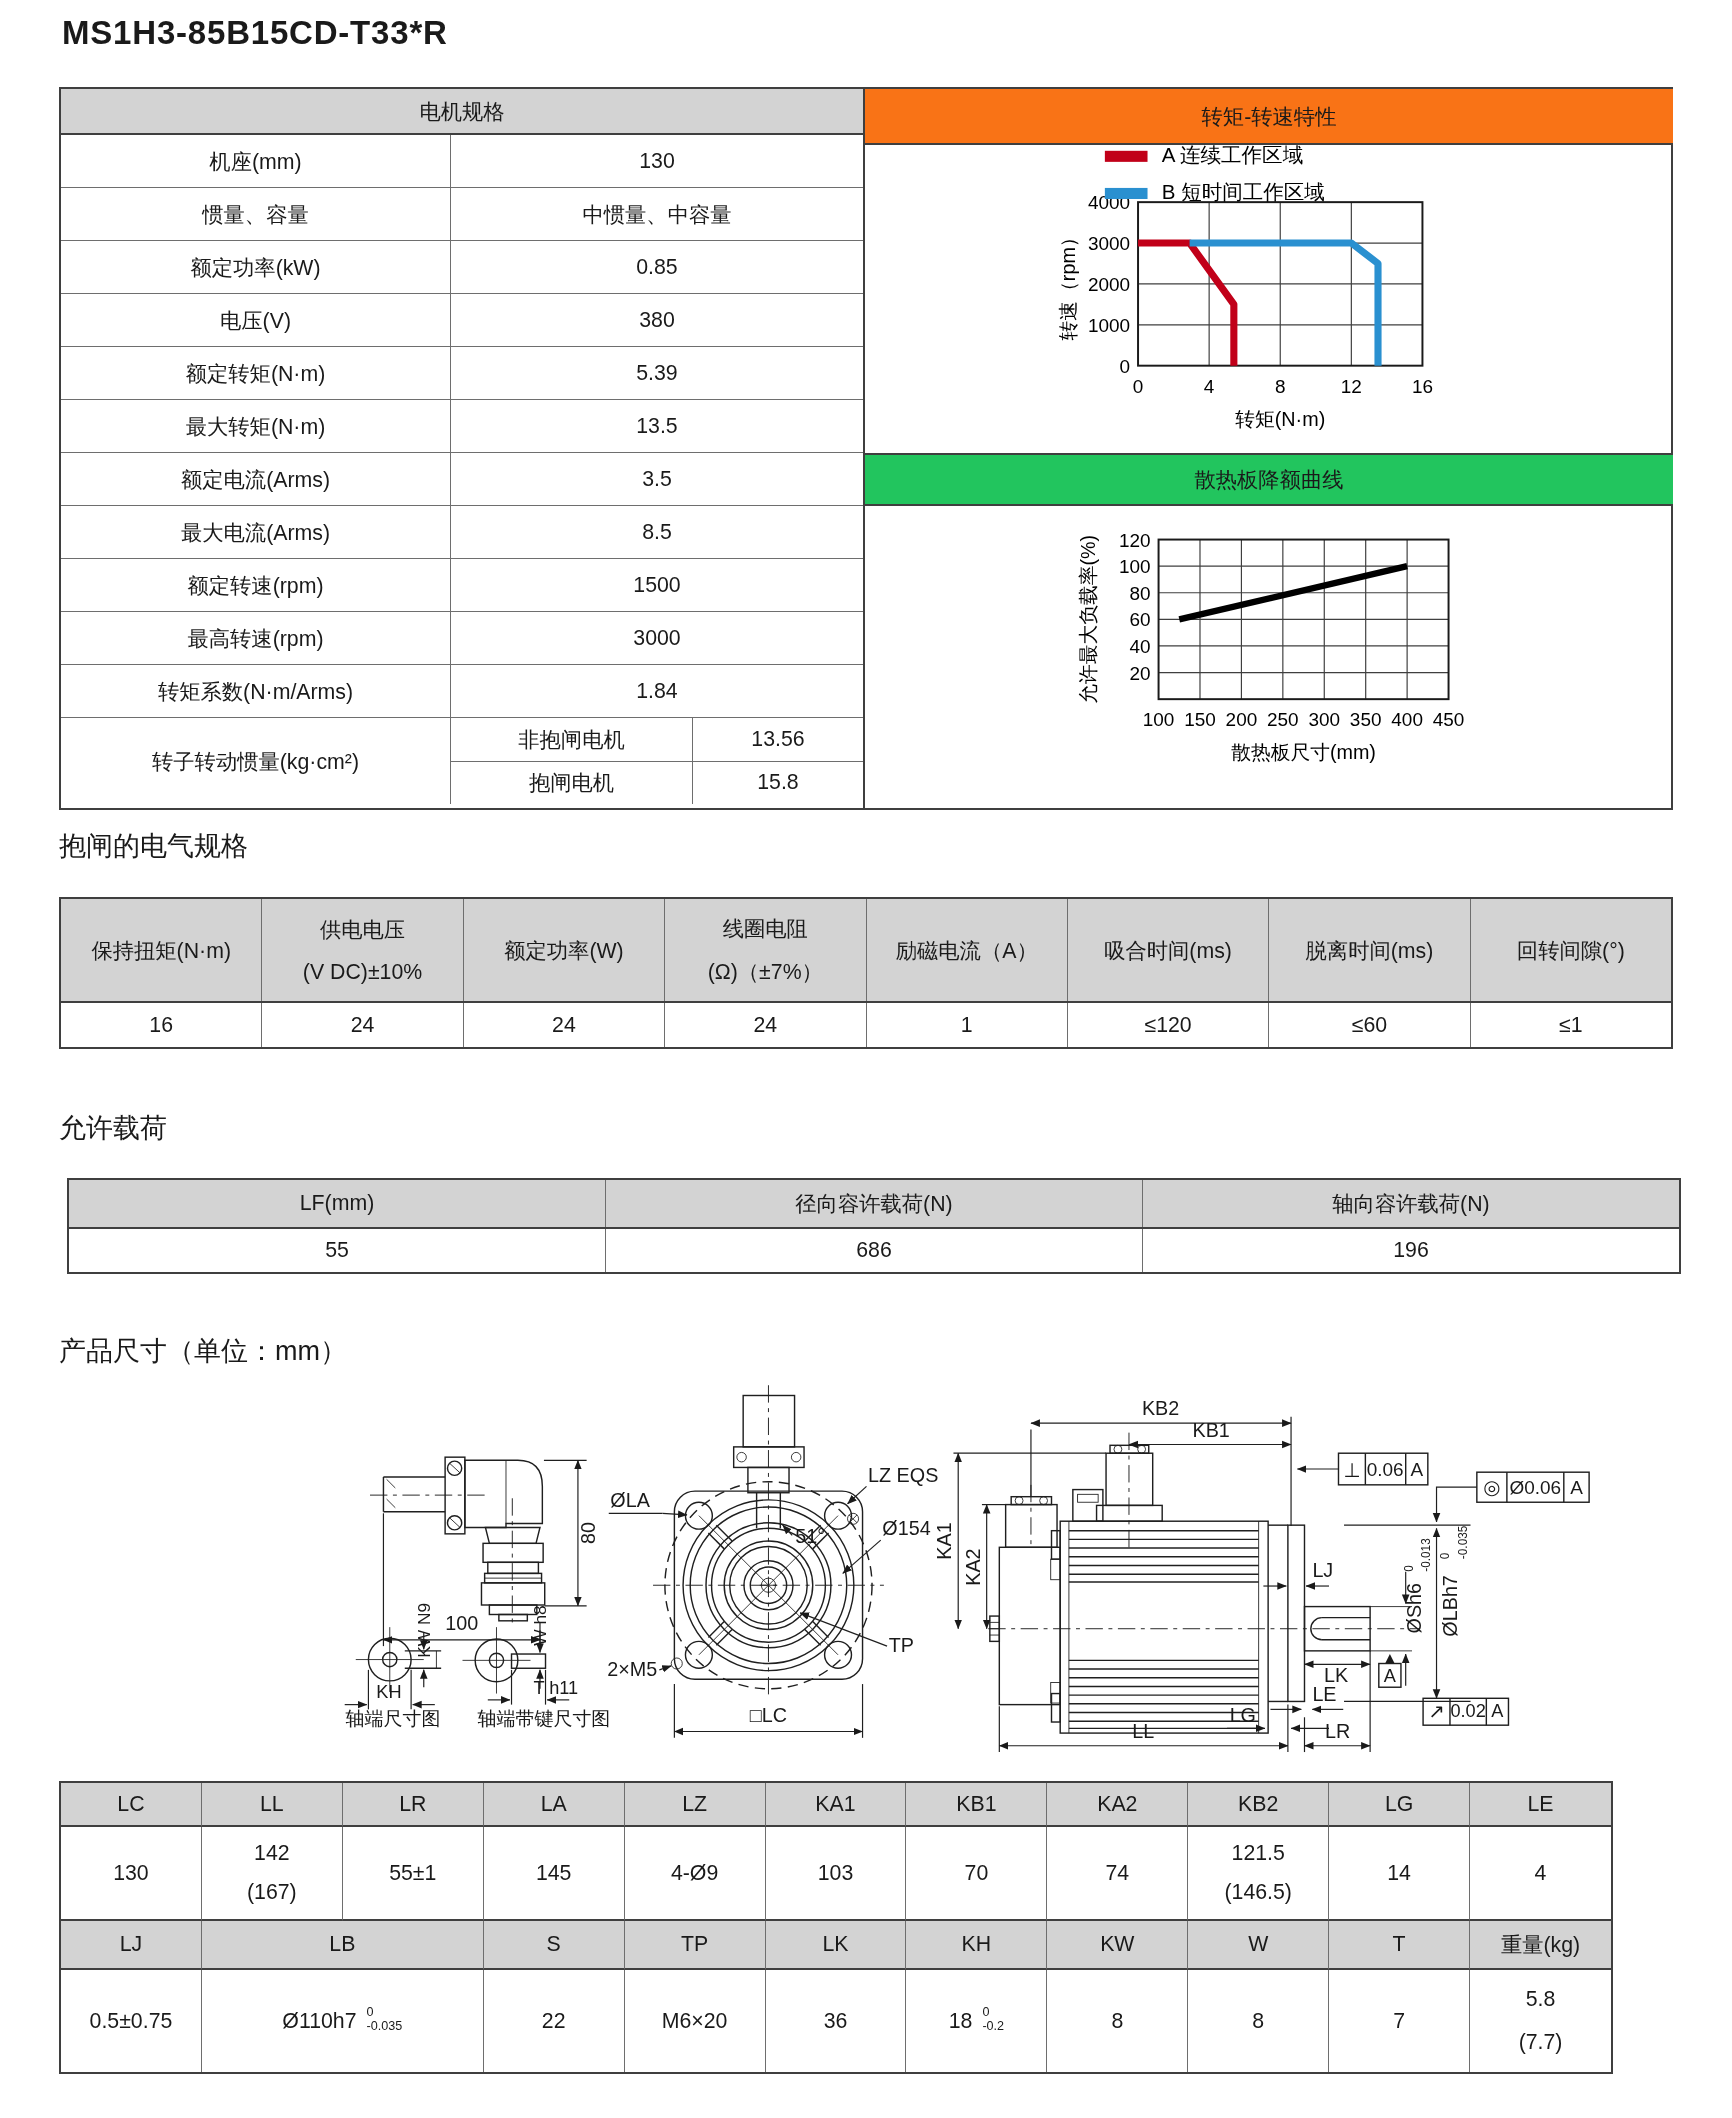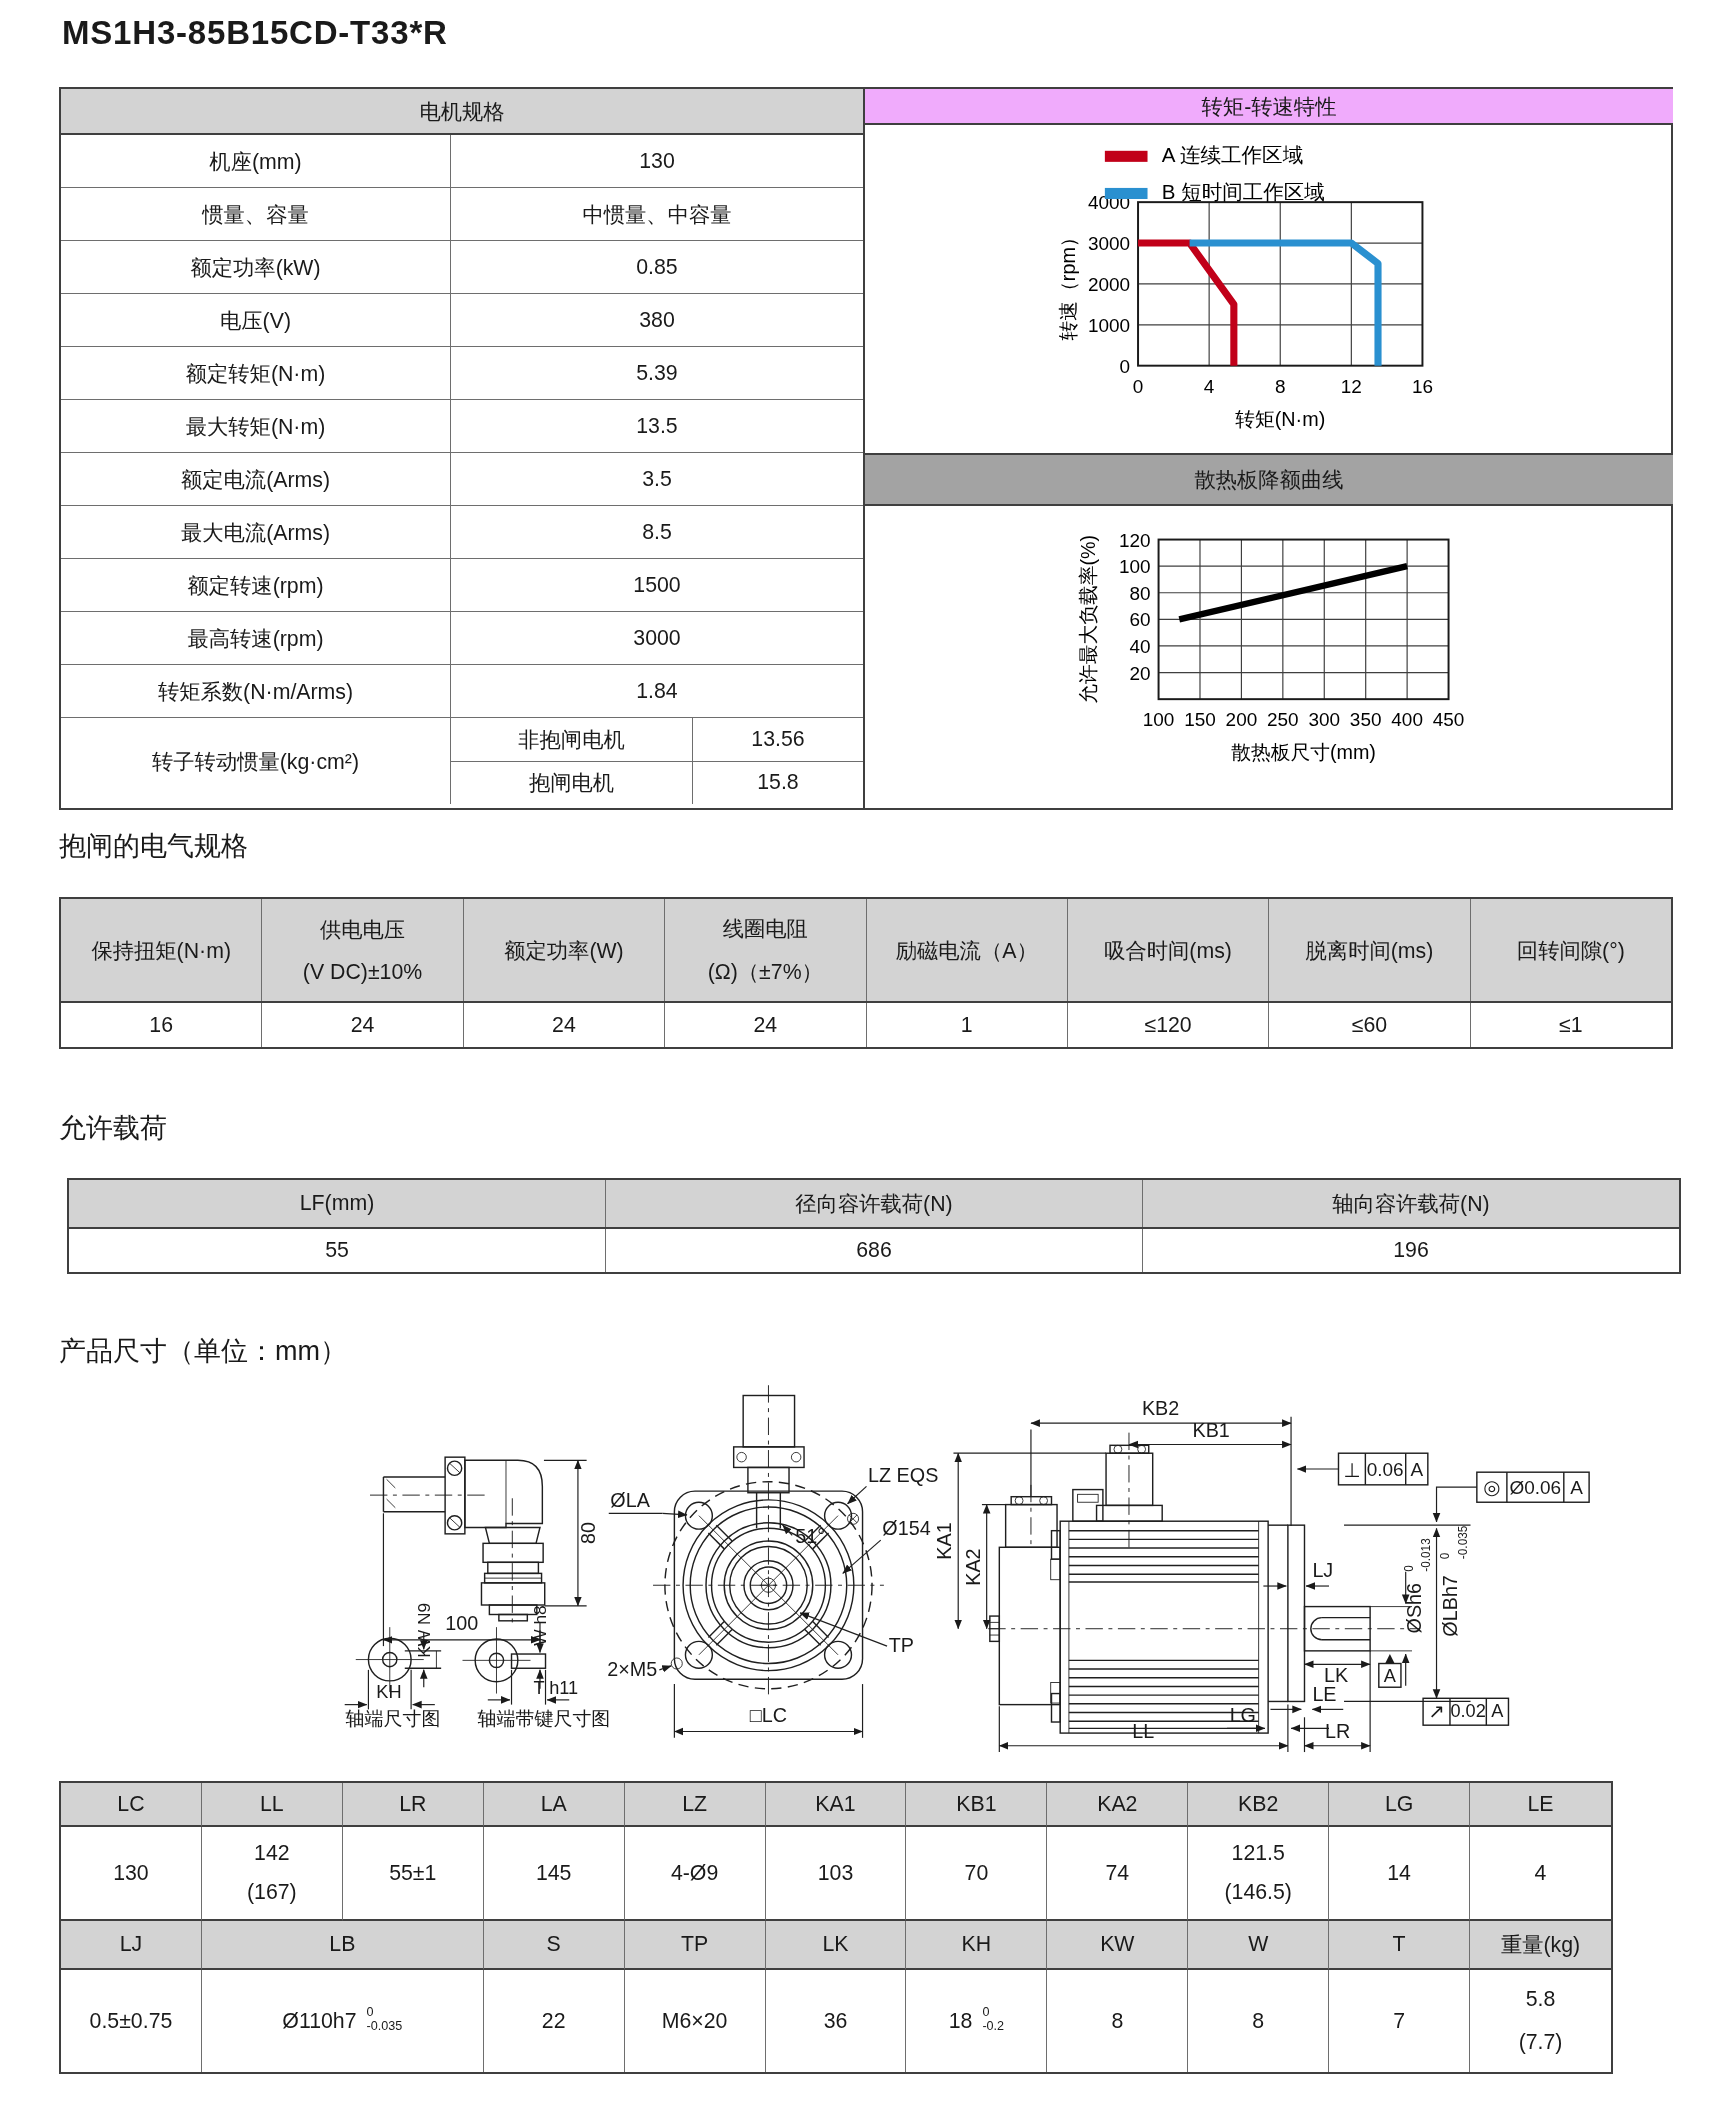--- a/index.html
+++ b/index.html
@@ -16,22 +16,22 @@
   .spec-row{display:flex;height:53px;border-bottom:1.6px solid #6e6e6e}
   .spec-row .lbl{width:390px;border-right:1.6px solid #6e6e6e}
   .spec-row .val{flex:1}
   #inertia{display:flex;height:86px}
   #inertia .lbl{width:390px;border-right:1.6px solid #6e6e6e}
   #inertia .subs{flex:1;display:flex;flex-direction:column}
   .sub-row{display:flex;flex:1}
   .sub-row + .sub-row{border-top:1.6px solid #6e6e6e}
   .sub-row .mid{width:242px;border-right:1.6px solid #6e6e6e}
   .sub-row .v{flex:1}
-  #spec-h1{left:804px;top:0;width:808px;height:36px;background:#f0abfc;border-bottom:2.4px solid #3f3f3f;position:absolute}
-  #spec-h2{left:804px;top:364px;width:808px;height:53px;background:#a3a3a3;border-top:2.4px solid #3f3f3f;border-bottom:2.4px solid #3f3f3f;position:absolute}
+  #spec-h1{left:804px;top:0;width:808px;height:56px;background:#f97316;border-bottom:2.4px solid #3f3f3f;position:absolute}
+  #spec-h2{left:804px;top:364px;width:808px;height:53px;background:#22c55e;border-top:2.4px solid #3f3f3f;border-bottom:2.4px solid #3f3f3f;position:absolute}
   #chart1{left:863px;top:135px;width:810px;height:316px;position:absolute}
   #chart2{left:863px;top:504px;width:810px;height:305px;position:absolute}
   
   #brake{left:59px;top:897px;width:1614px;border:2.4px solid #3f3f3f;position:absolute}
   #brake-headers{display:flex;height:104px;background:#d3d3d3;border-bottom:2.4px solid #3f3f3f}
   .bh{flex:1;display:flex;flex-direction:column;justify-content:space-evenly;align-items:center;font-size:21.3px;border-right:1.6px solid #6e6e6e;text-align:center}
   .bh:last-child,.bv:last-child,.lh:last-child,.lv:last-child{border-right:none}
   #brake-values{display:flex;height:44px}
   .bv{flex:1;display:flex;align-items:center;justify-content:center;font-size:21.3px;border-right:1.6px solid #6e6e6e}
   #load{left:67px;top:1178px;width:1614px;border:2.4px solid #3f3f3f;position:absolute}

